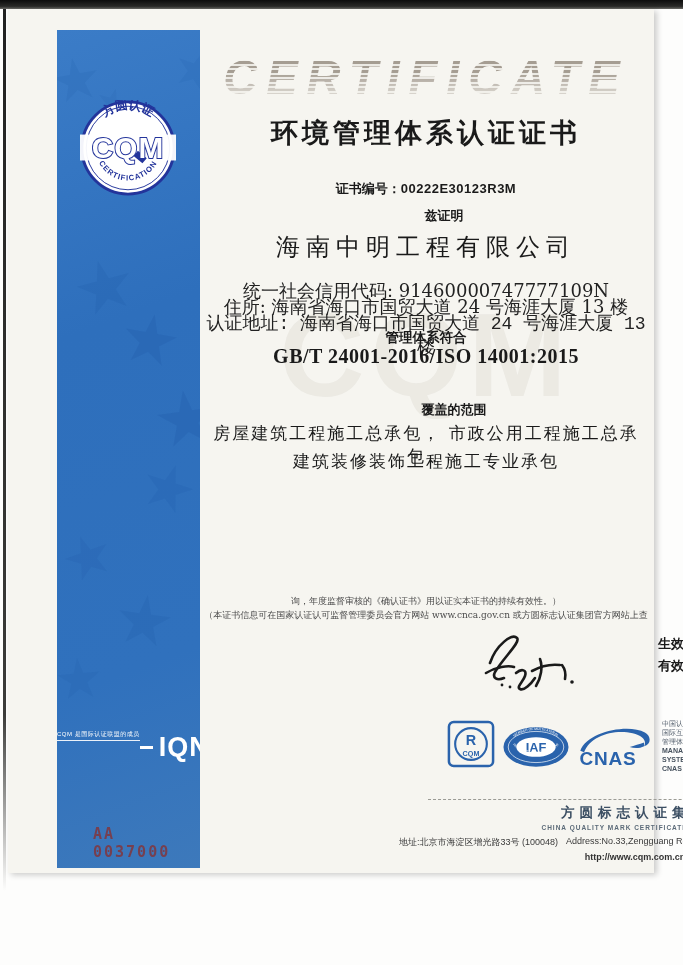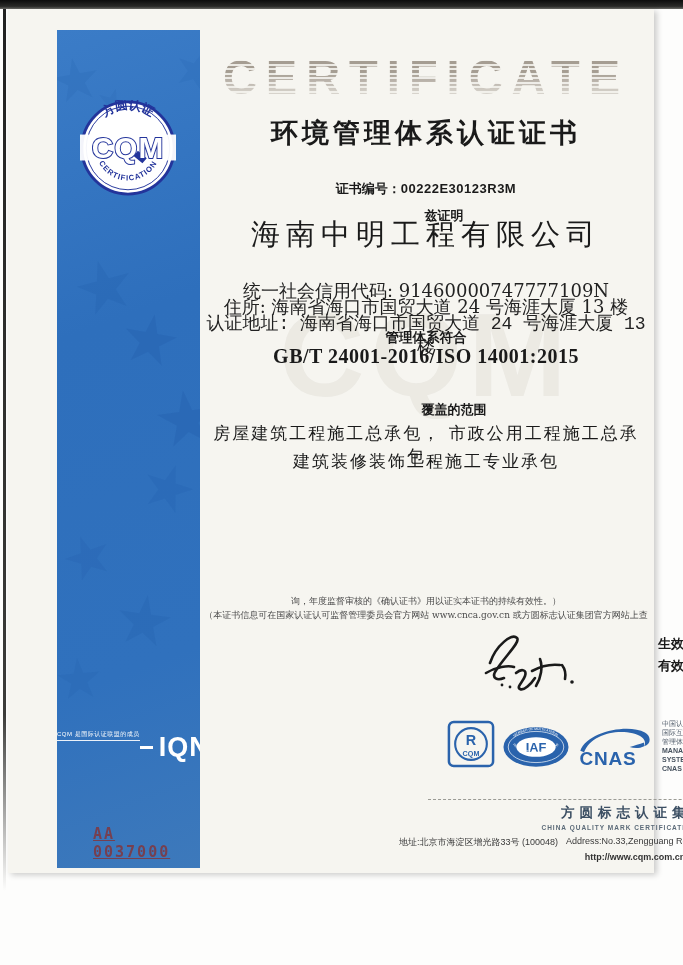--- a/index.html
+++ b/index.html
@@ -28,42 +28,42 @@
   .iqnet-tagline { font-size:6px; letter-spacing:.5px; border-bottom:1px solid rgba(255,255,255,.9);
     padding-bottom:1px; white-space:nowrap; }
   .iqnet-row { display:flex; align-items:center; gap:6px; margin-top:4px; }
   .iqnet-dash { width:13px; height:3px; background:#fff; }
   .iqnet-word { font-size:27px; font-weight:bold; letter-spacing:1px; line-height:1; }
   .iqnet-reg { font-size:7px; vertical-align:top; }
   .iqnet-sub { margin-top:3px; font-size:4.6px; letter-spacing:.4px; white-space:nowrap;
     border:1px solid rgba(255,255,255,.85); padding:1px 3px; background:rgba(25,70,130,.35); }
 
   .sidebar-serial { position:absolute; left:36px; top:795px; font-family:"DejaVu Sans Mono", monospace;
-    font-size:15px; font-weight:bold; letter-spacing:2px; color:#7d3a45; opacity:.9;text-decoration:underline; }
+    font-size:15px; font-weight:bold; letter-spacing:2px; color:#7d3a45; opacity:.9; }
 
   
   .content { position:absolute; left:192px; top:0; width:452px; height:864px; color:#1a1a1a; }
   .cblock { position:absolute; left:0; width:100%; text-align:center; }
 
   .wm-mask { top:40px; -webkit-mask-image:linear-gradient(to bottom,#000 0 42%,rgba(0,0,0,.5) 72%,rgba(0,0,0,.14) 100%);
-    mask-image:linear-gradient(to bottom,#000 0 42%,rgba(0,0,0,.5) 72%,rgba(0,0,0,.14) 100%); }
+    mask-image:linear-gradient(to bottom,#000 0 42%,rgba(0,0,0,.5) 72%,rgba(0,0,0,.14) 100%);font-style:italic; }
   .wm-text { display:inline-block; color:#978d82; opacity:.85; font-weight:bold; font-size:47px;
     letter-spacing:9px; transform:scaleY(1.04);
     -webkit-mask-image:repeating-linear-gradient(to bottom,#000 0 2.6px,rgba(0,0,0,.12) 2.6px 4.3px);
     mask-image:repeating-linear-gradient(to bottom,#000 0 2.6px,rgba(0,0,0,.12) 2.6px 4.3px); }
 
   .center-wm { top:278px; font-size:118px; font-weight:bold; letter-spacing:6px;
     color:rgba(150,140,118,.10); pointer-events:none; }
 
   .cert-title { top:106px; font-size:27px; font-weight:bold; letter-spacing:4px; }
   .certno { top:171px; font-size:13px; font-family:"Liberation Serif", serif; }
   .certno .lbl { font-weight:bold; }
   .certno .val { font-family:"Liberation Sans", sans-serif; font-weight:bold; letter-spacing:.5px; }
   .zhengming { top:198px; font-size:13px; font-weight:bold; font-family:"Liberation Serif", serif;padding-left:36px; }
-  .company { top:206px; font-size:29px; letter-spacing:6px; font-family:Liberation Sans, sans-serif; }
+  .company { top:222px; font-size:24px; letter-spacing:6px; font-family:Liberation Sans, sans-serif; }
   .infoline { font-size:18px; font-family:"DejaVu Serif", serif; color:#222; }
   .info1 { top:270px; } .info2 { top:286px; } .info3 { top:302px;font-family:Liberation Mono, monospace; }
   .conform { top:320px; font-size:13.5px; font-weight:bold; }
   .stdcode { top:336px; font-size:20px; font-weight:bold; font-family:"Liberation Serif", serif; letter-spacing:.5px; }
   .scope-label { top:392px; font-size:13px; font-weight:bold;margin-left:28px; }
   .scope1 { top:413px; } .scope2 { top:441px; }
   .scopeline { font-size:17px; letter-spacing:2px; font-family:"DejaVu Serif", serif; }
   .disclaimer { top:585px; font-size:9px; line-height:14px; color:#4a4a4a; font-family:"DejaVu Serif", serif; }
 
   .signature { position:absolute; left:282px; top:620px; width:95px; height:64px; }

